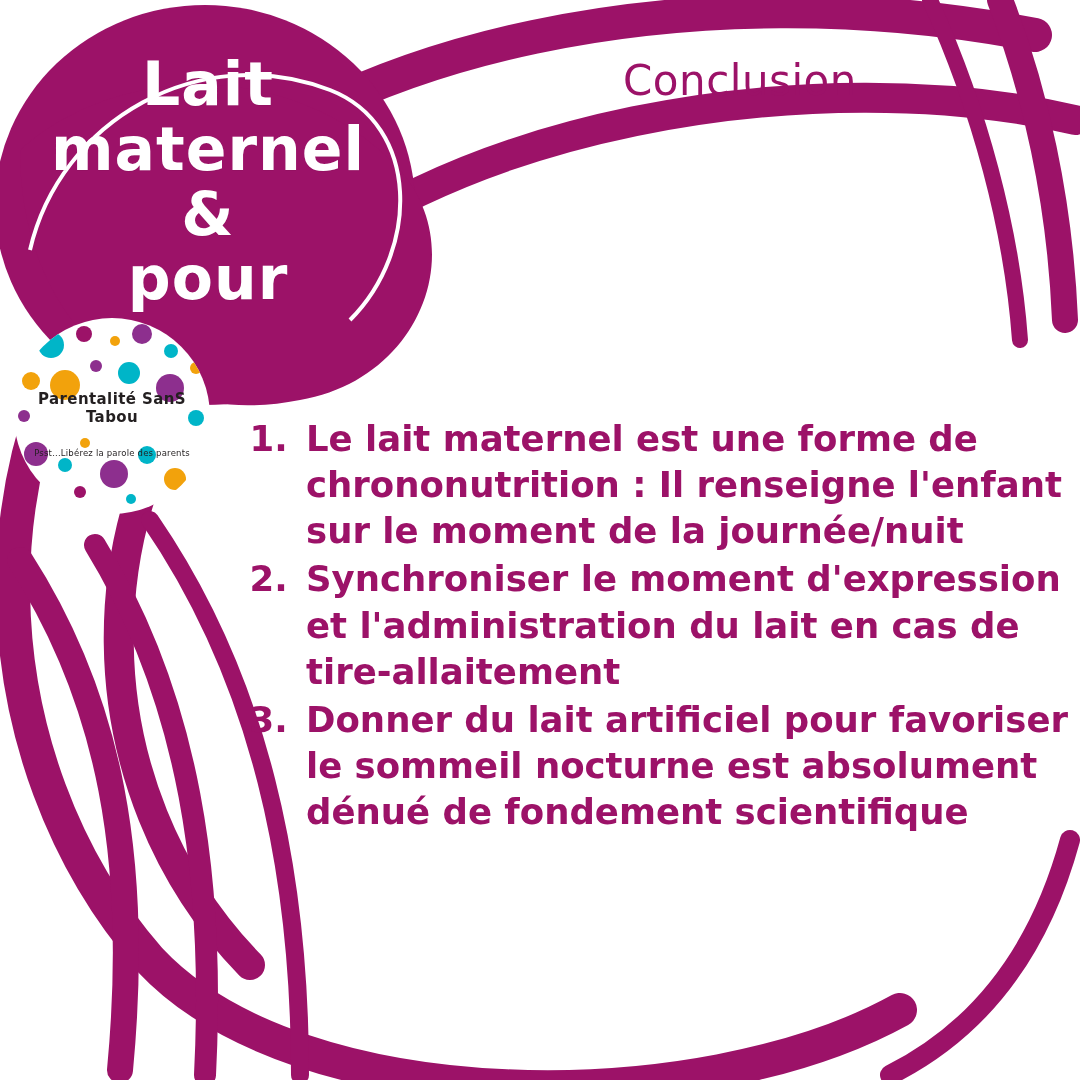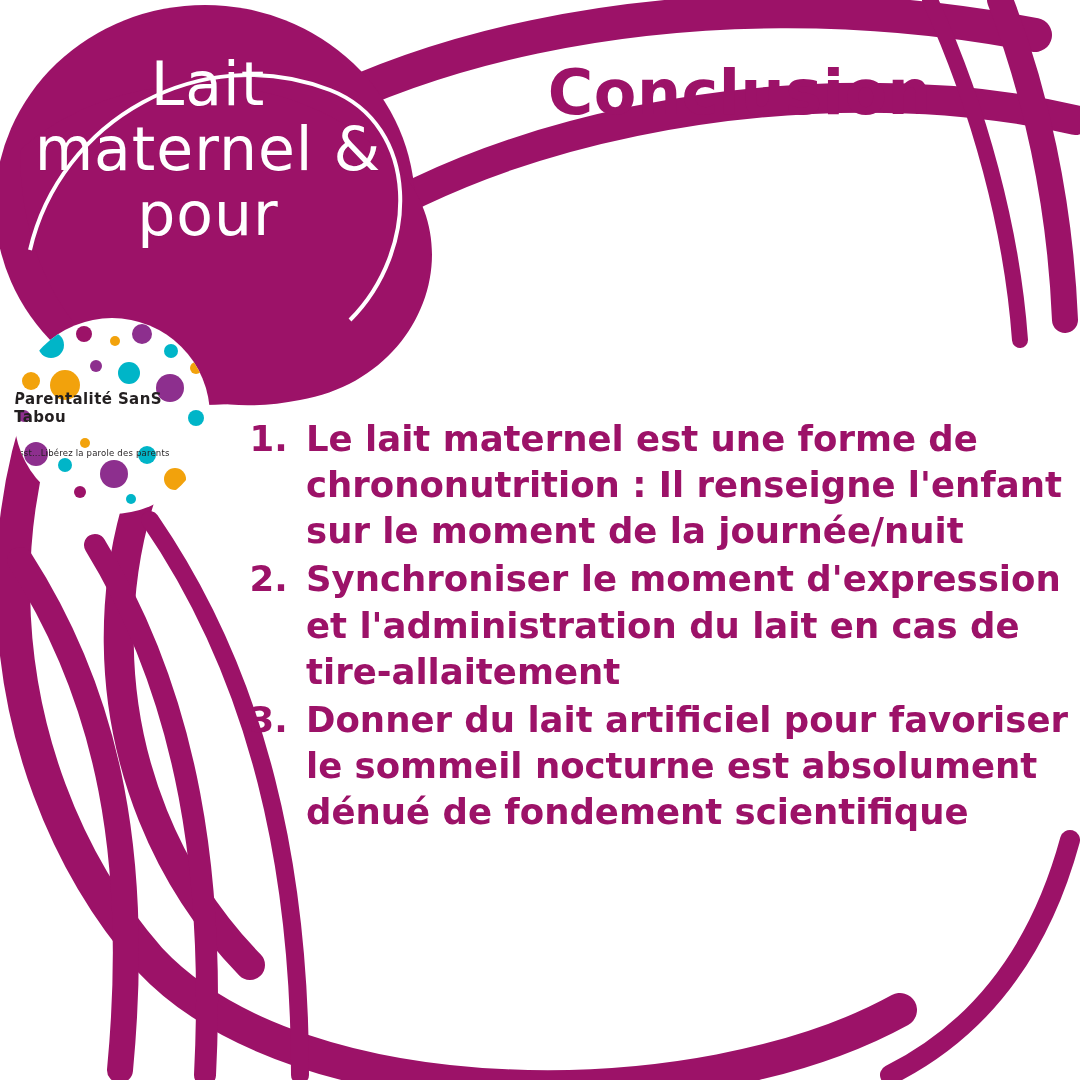--- a/index.html
+++ b/index.html
@@ -31,40 +31,40 @@
   .badge-title {
     position: absolute;
     left: 18px;
     top: 52px;
     width: 380px;
     text-align: center;
     color: #ffffff;
     font-family: "DejaVu Sans", sans-serif;
     font-size: 60px;
     line-height: 1.08;
-    font-weight: 400;
+    font-weight: 700;
     letter-spacing: 1px;
     z-index: 6;
     text-shadow: 0 1px 0 rgba(0,0,0,0.05);
   }
   .badge-title .l1 { display:block; }
   .badge-title .l2 { display:block; }
   .badge-title .l3 { display:block; }
 
   
   .heading {
     position: absolute;
     left: 420px;
     top: 56px;
     width: 640px;
     text-align: center;
     color: #9C1268;
     font-family: "DejaVu Sans", sans-serif;
-    font-weight: bold;
-    font-size: 62px;
+    font-weight: normal;
+    font-size: 42px;
     letter-spacing: 0.5px;
     z-index: 6;
   }
 
   
   .logo {
     position: absolute;
     left: 14px;
     top: 318px;
     width: 196px;
@@ -73,21 +73,21 @@
     background: #ffffff;
     overflow: hidden;
     z-index: 7;
   }
   .logo .dot { position: absolute; border-radius: 50%; }
   .logo-text {
     position: absolute;
     left: 0;
     right: 0;
     top: 72px;
-    text-align: left;
+    text-align: center;
     z-index: 3;
   }
   .logo-text .lt1 {
     display: block;
     font-family: "DejaVu Sans", sans-serif;
     font-size: 15px;
     font-weight: bold;
     color: #231f20;
     letter-spacing: 0.4px;
   }

